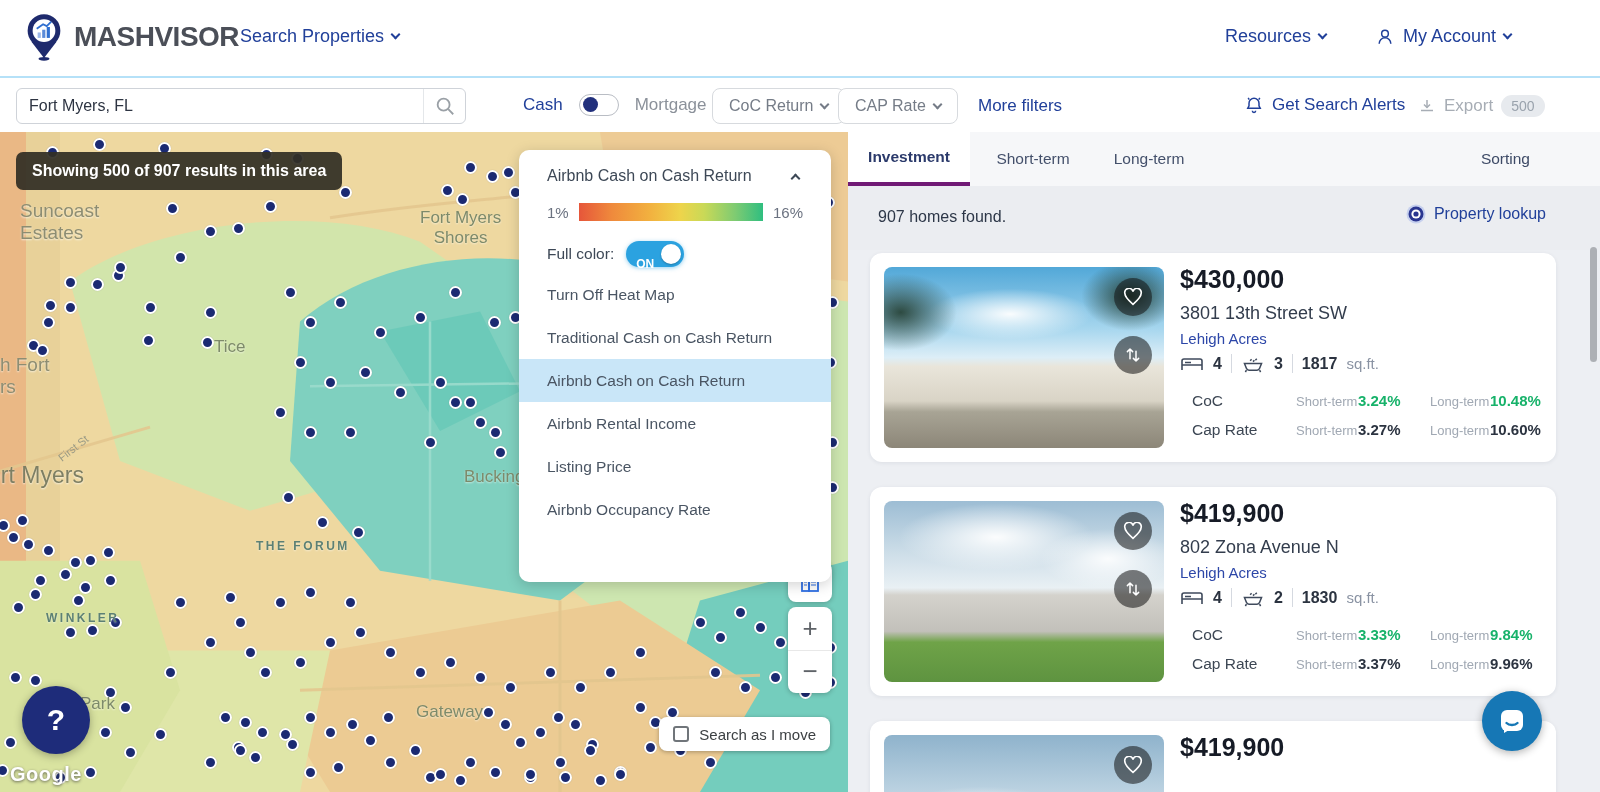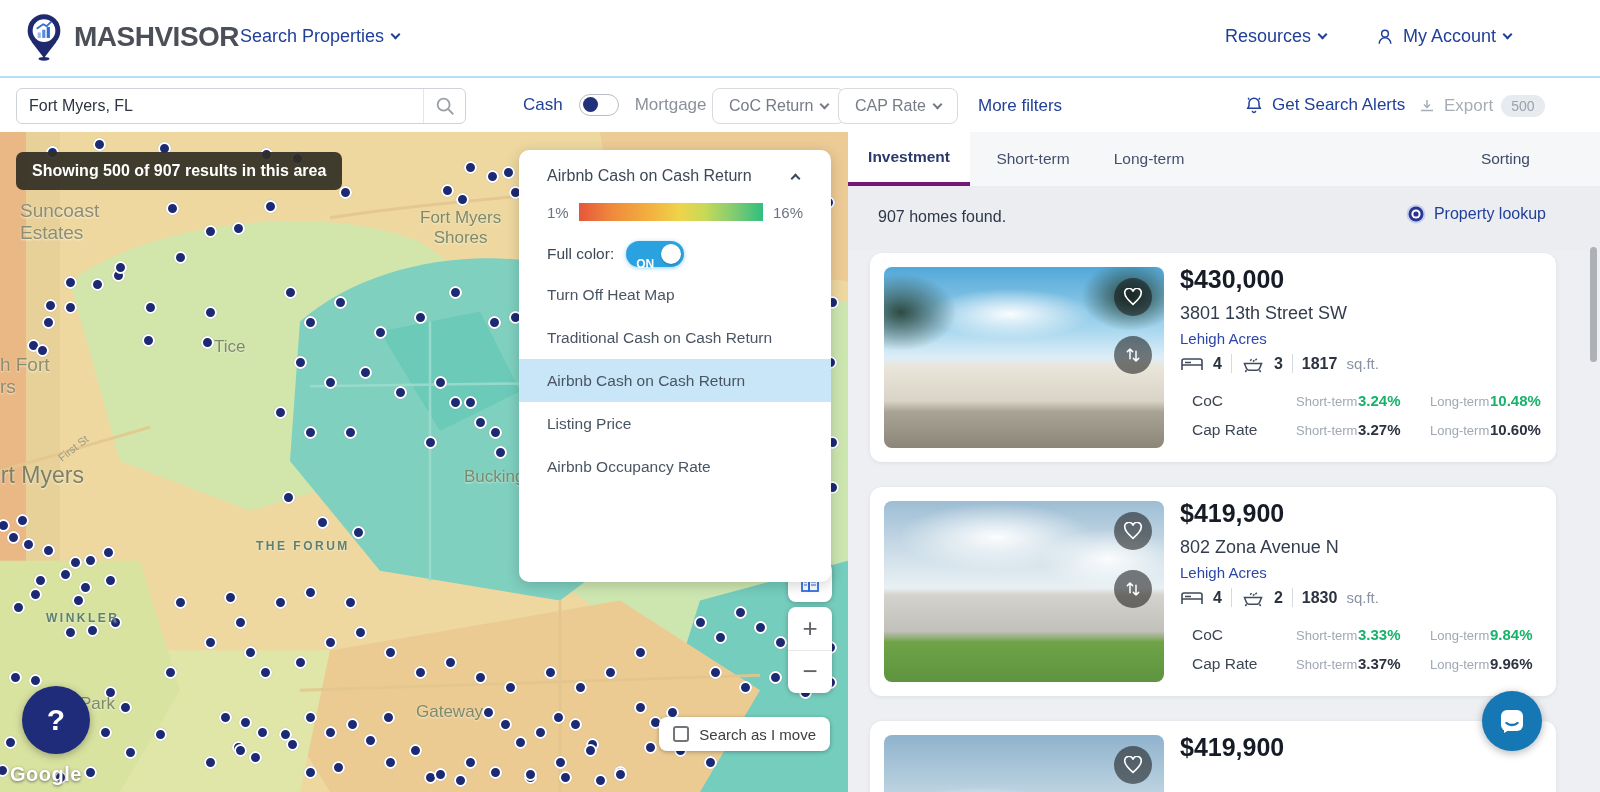--- a/index.html
+++ b/index.html
@@ -459,20 +459,21 @@
       <span>Full color:</span>
       <span class="fc-toggle">
         <span class="on">ON</span>
         <span class="knob"></span>
       </span>
     </div>
     <div id="legend-items">
         <div class="legend-item">Turn Off Heat Map</div>
         <div class="legend-item">Traditional Cash on Cash Return</div>
         <div class="legend-item selected">Airbnb Cash on Cash Return</div>
+        <div class="legend-item">Airbnb Rental Income</div>
         <div class="legend-item">Listing Price</div>
         <div class="legend-item">Airbnb Occupancy Rate</div>
       </div>
   </div>
 
   <div class="mapbtn bldg">
     <svg width="24" height="24" viewBox="0 0 24 24">
       <rect x="4" y="6" width="7" height="15" fill="none" stroke="#2f6fe4" stroke-width="1.8"></rect>
       <rect x="11" y="3" width="9" height="18" fill="none" stroke="#2f6fe4" stroke-width="1.8"></rect>
       <path d="M13 6 h5 M13 9 h5 M13 12 h5 M13 15 h5 M6 9 h3 M6 12 h3 M6 15 h3" stroke="#2f6fe4" stroke-width="1.2"></path>

